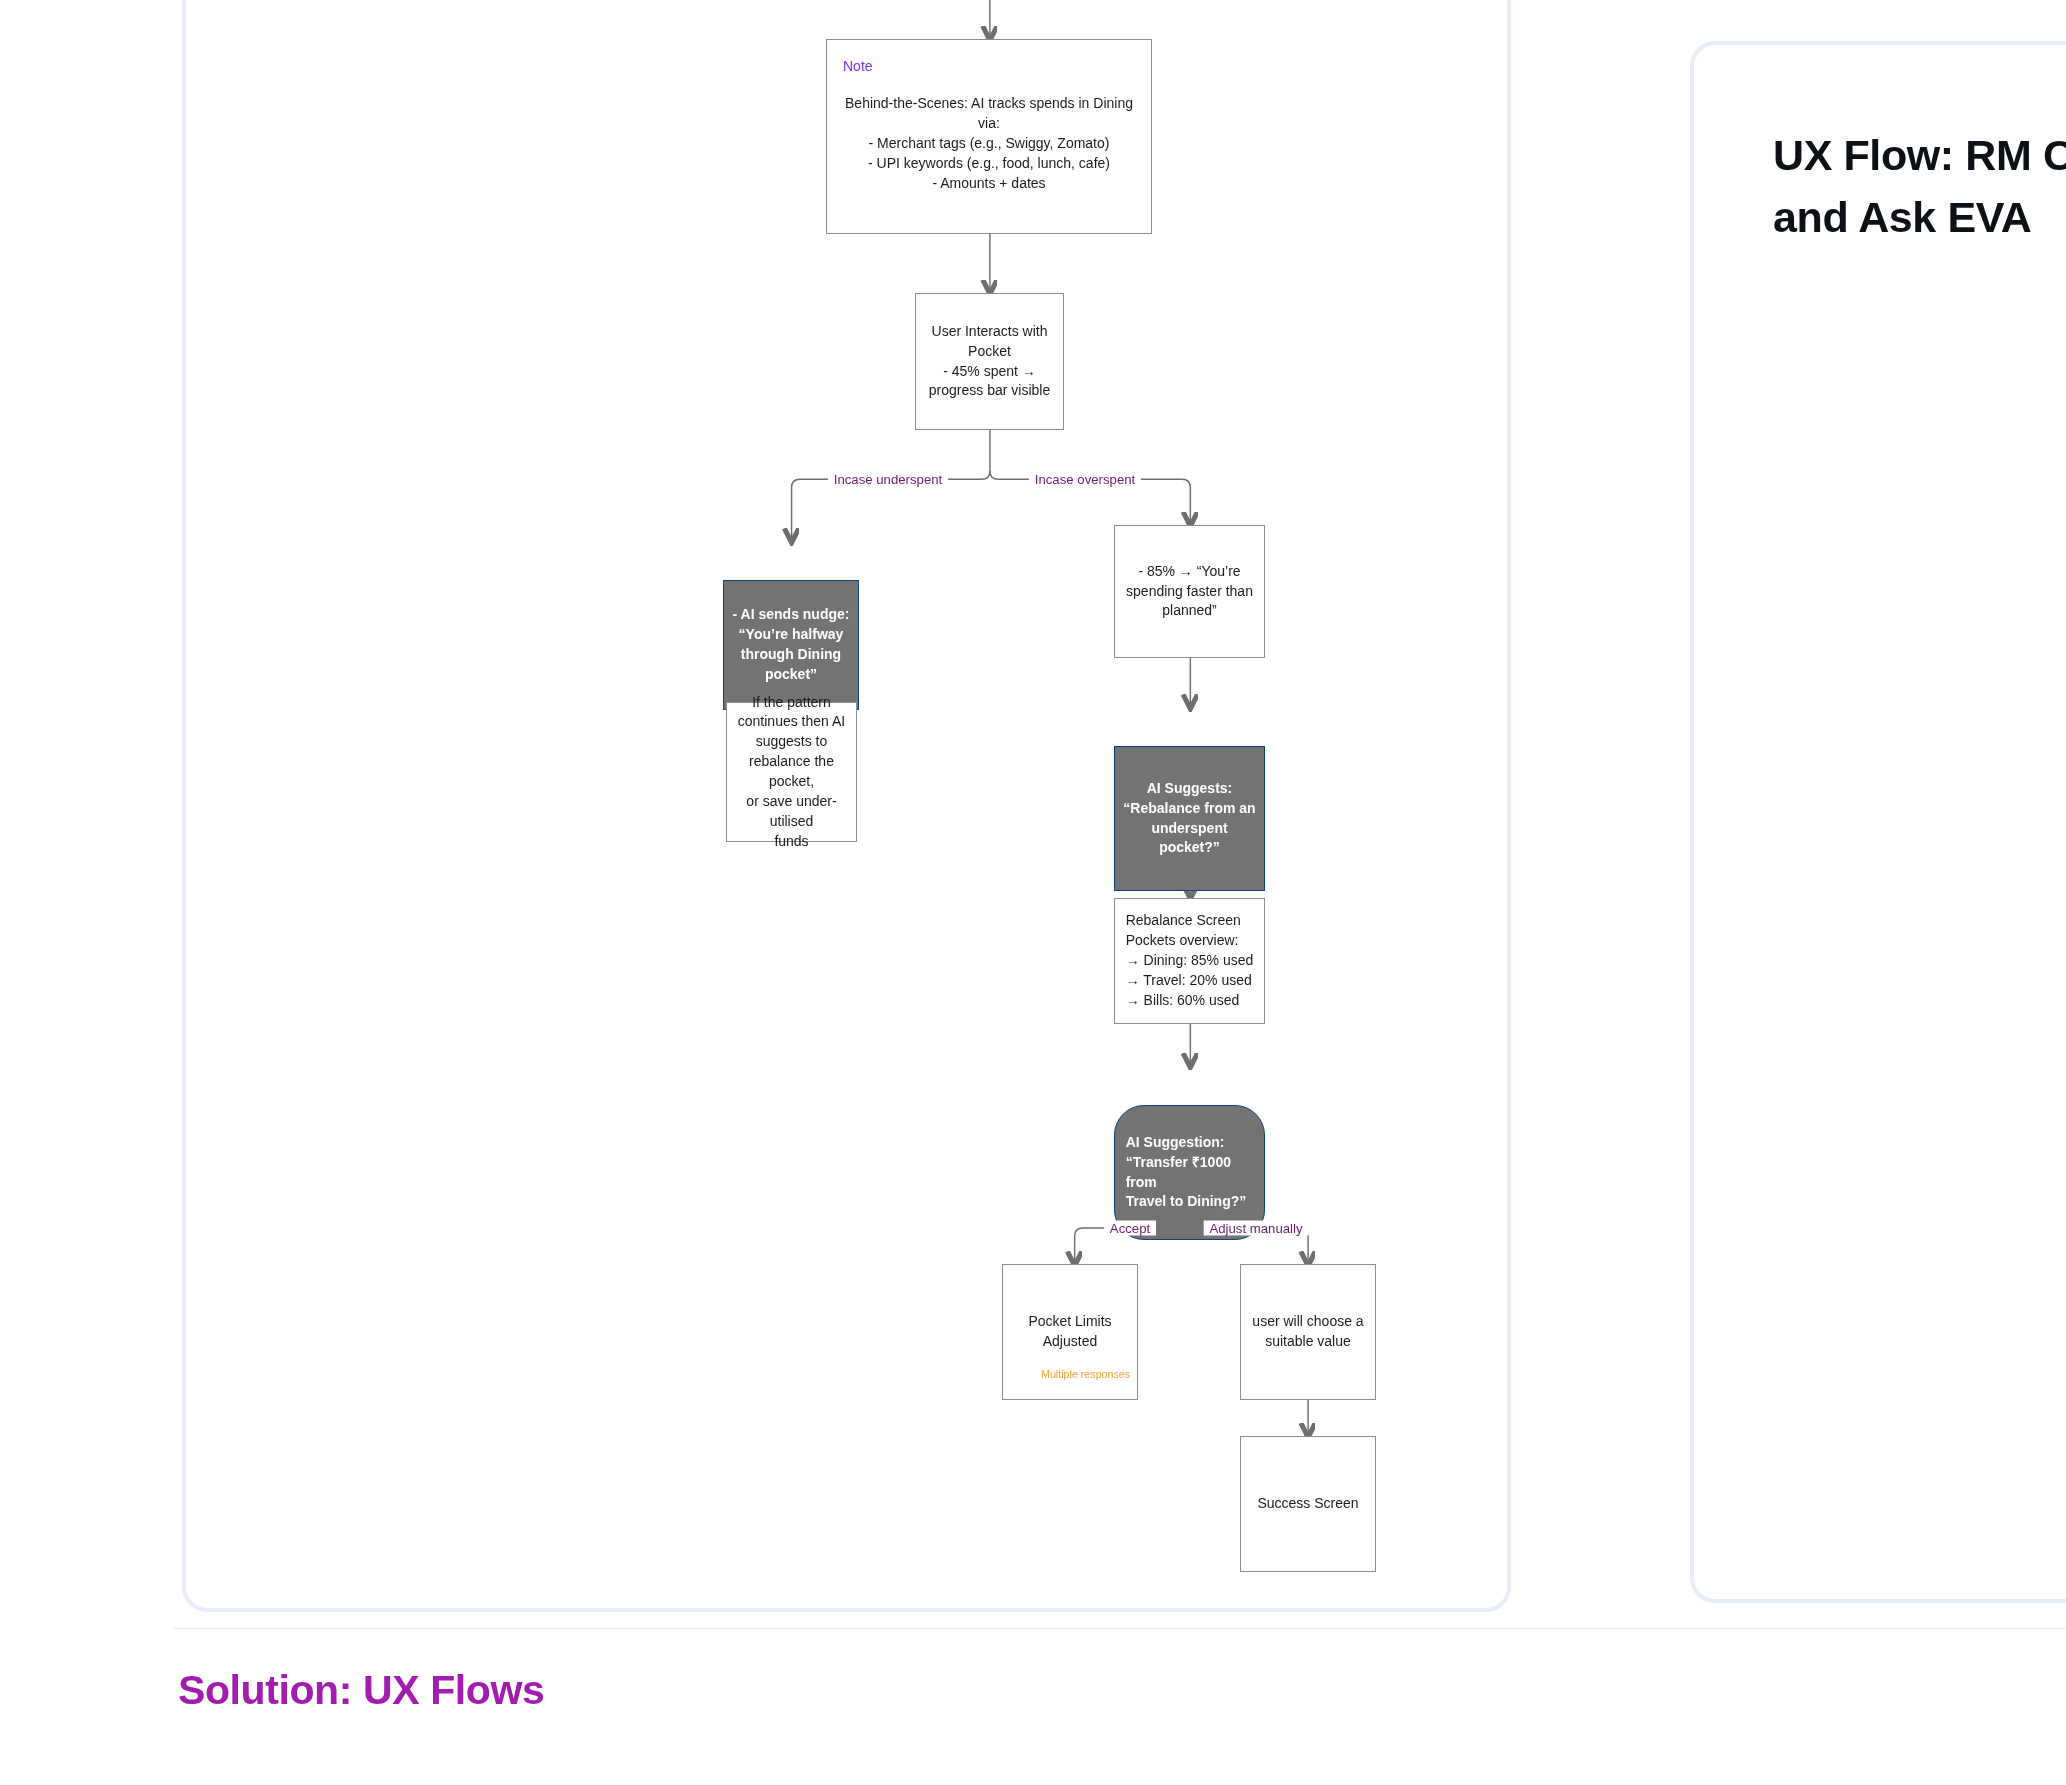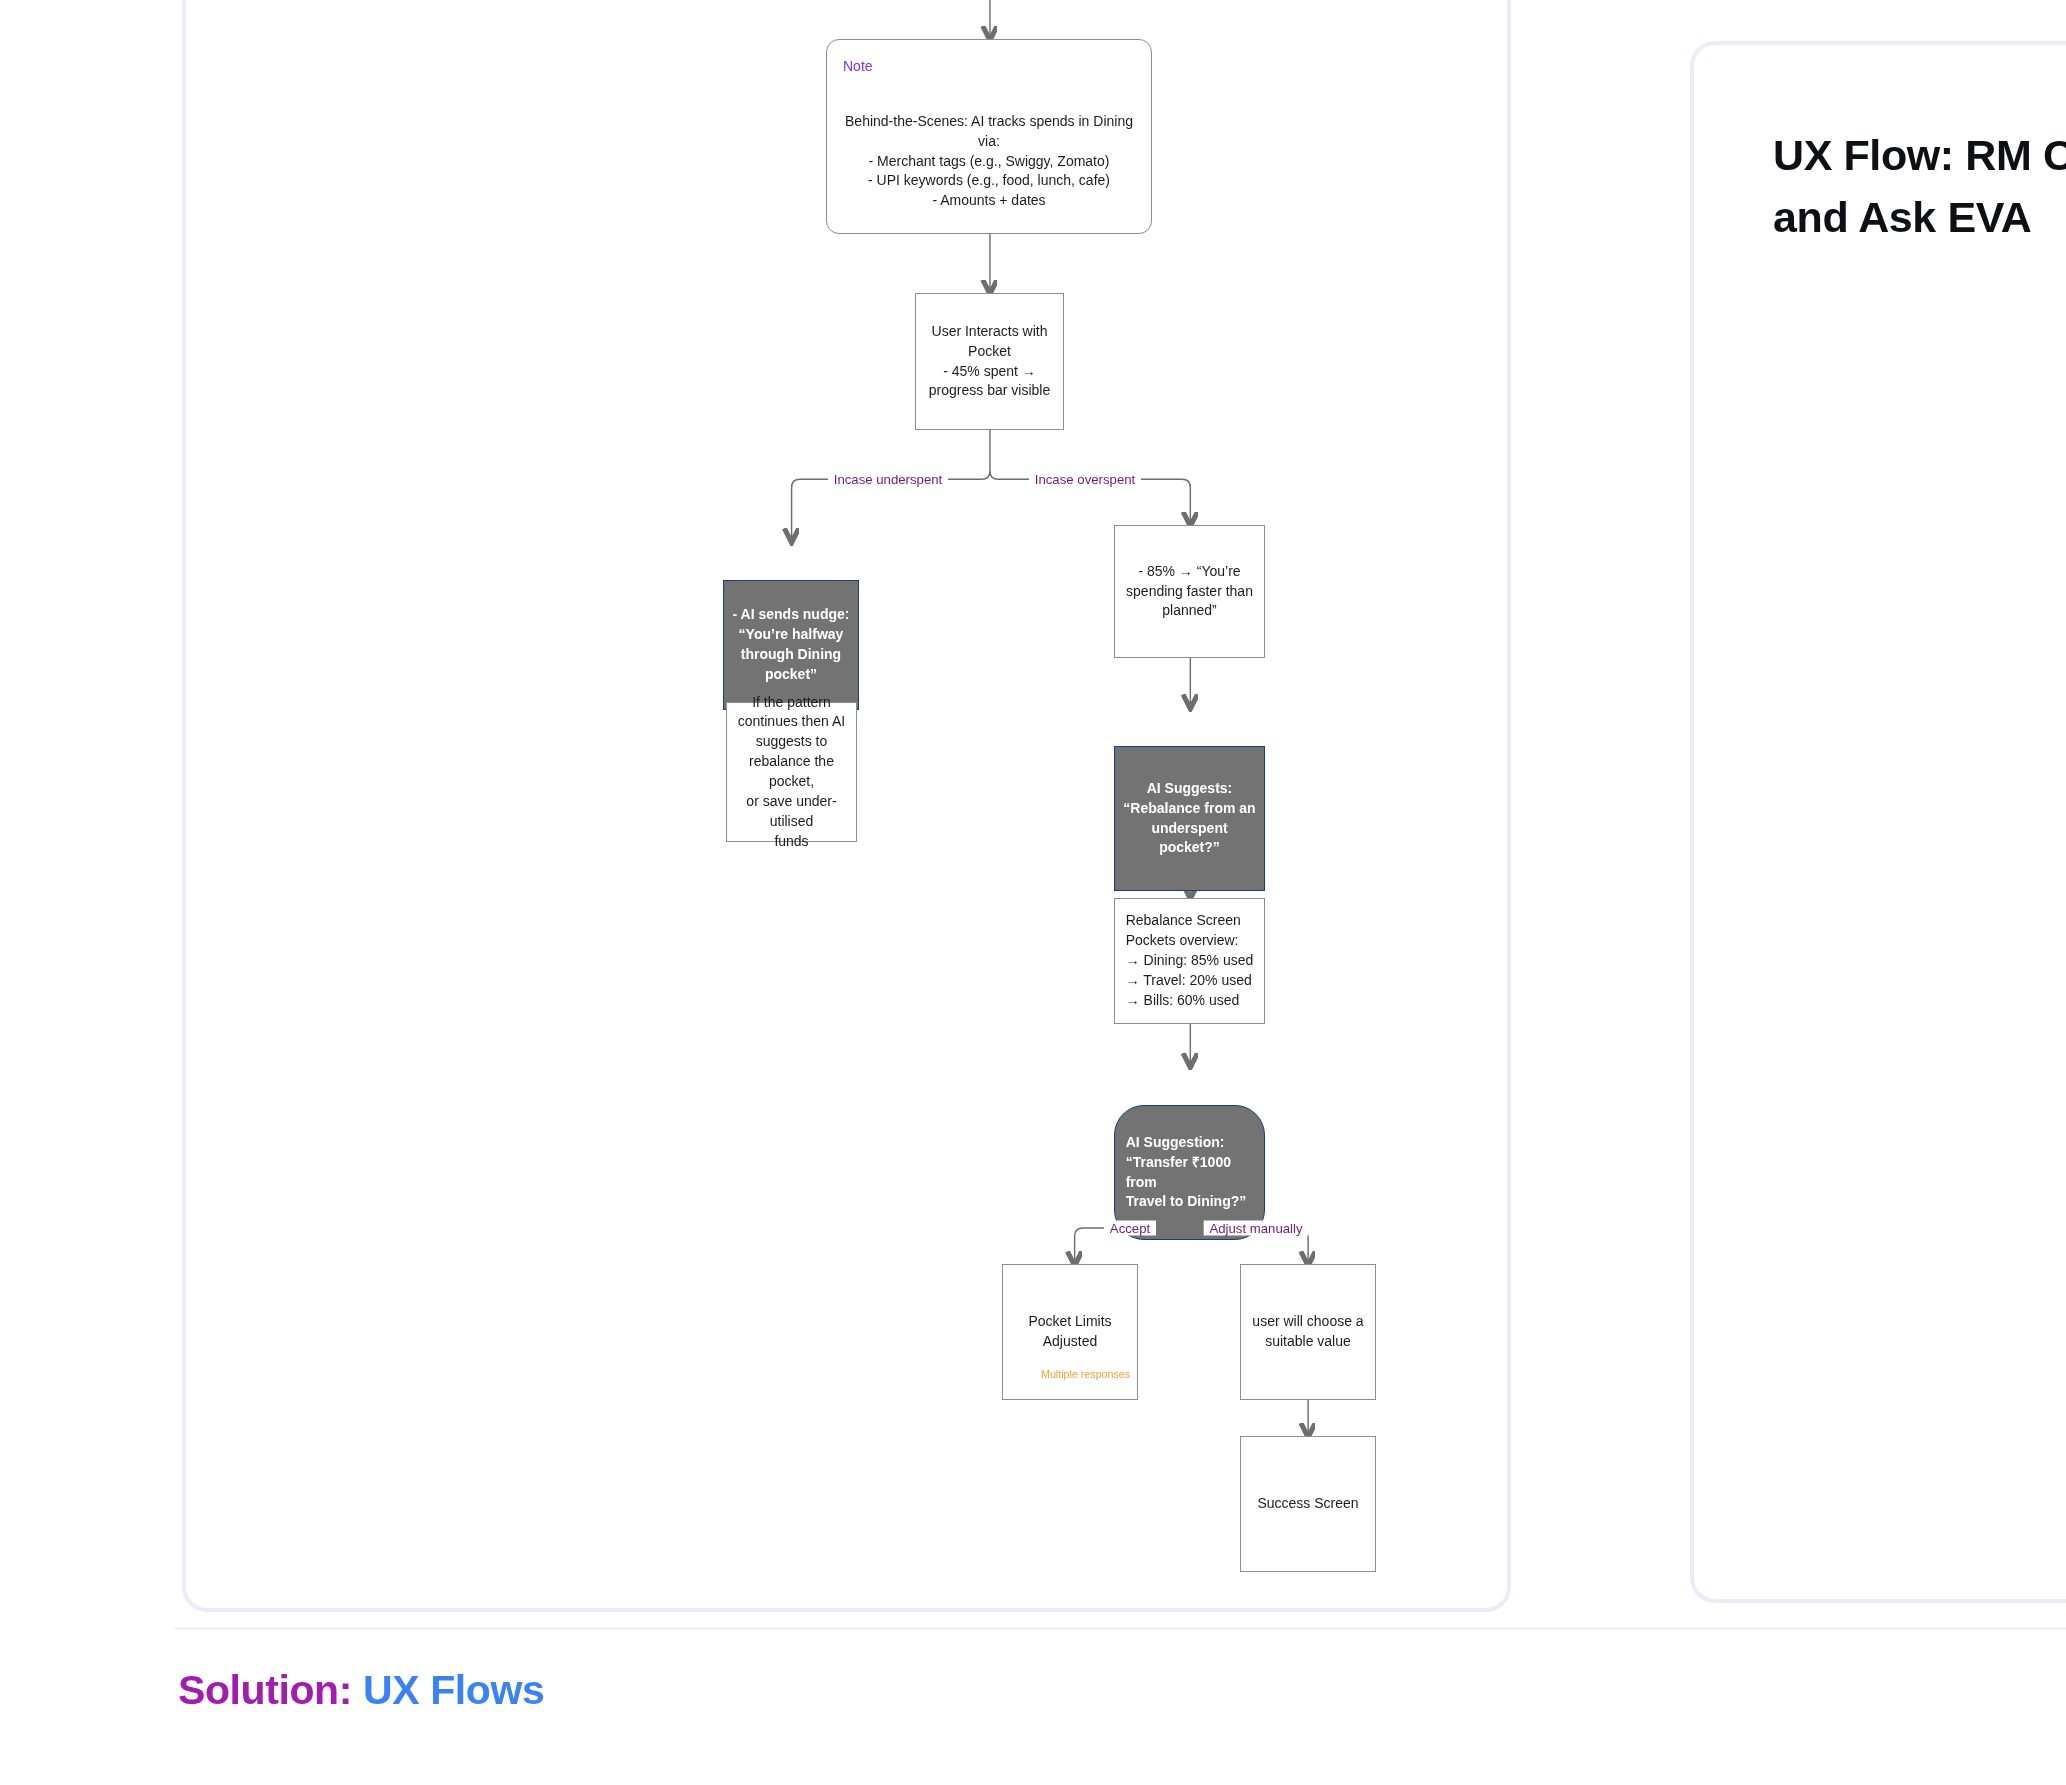--- a/index.html
+++ b/index.html
@@ -41,21 +41,21 @@
     text-align: center;
     background: #ffffff;
     border: 1.2px solid #8d8d8d;
     color: #1c1c1c;
     padding: 4.1px 5.8px;
     line-height: 1.42;
     white-space: pre-line;
     font-size: 14px;
   }
   .node.blue { background:#737373; border-color:#0a4party; border:1.2px solid #0a4480; color:#ffffff; font-weight:700;margin-top:39px; }
-  .node.note { align-items: center; border-radius: 13px; }
+  .node.note { align-items: flex-start; }
 
   
   .note-tag {
     position: absolute;
     color: #7c33f5;
     font-size: 14px;
   }
 
   
   svg.links { position:absolute; left:0; top:0; width:3174px; height:1785px; overflow:visible; pointer-events:none; }
@@ -78,21 +78,21 @@
     white-space:nowrap;
   }
 
   
   #footer-rule { position:absolute; left:174px; top:1628px; width:2893px; height:1.2px; background:#e6e6e6; }
   #footer {
     position:absolute; left:178px; top:1667px;
     font-size: 41px; font-weight:700; letter-spacing:-0.4px;
   }
   #footer .muted { color:#a21caf; }
-  #footer .accent { color:#3b82f6; }
+  #footer .accent { color:#a21caf; }
 </style>
 </head>
 <body>
 
 <div id="stage">
 
   <div class="panel" id="panel-left"></div>
   <div class="panel" id="panel-right"></div>
 
   <svg class="links" viewBox="0 0 7680 4320" width="3174" height="1785">

